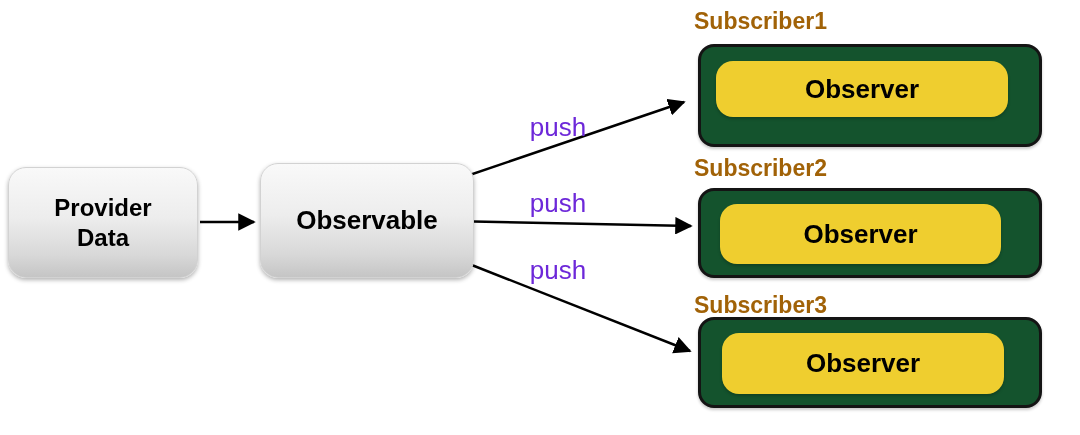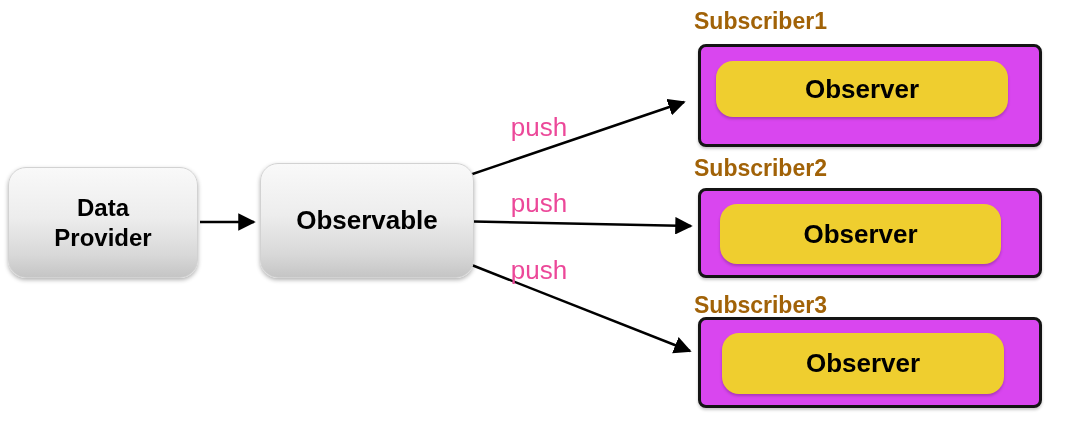--- a/index.html
+++ b/index.html
@@ -43,39 +43,39 @@
     left: 8px; top: 167px; width: 190px; height: 111px;
     font-size: 24px; line-height: 1.25;
   }
   .node-observable {
     left: 260px; top: 163px; width: 214px; height: 115px;
     font-size: 26px;
   }
   .push-label {
     position: absolute;
     width: 70px; text-align: center;
-    font-size: 26px; font-weight: 400; color: #ec4899;
+    font-size: 26px; font-weight: 400; color: #6d28d9; margin-left: 19px;
   }
   .push-1 { left: 504px; top: 112px; }
   .push-2 { left: 504px; top: 188px; }
   .push-3 { left: 504px; top: 255px; }
   .subscriber-title {
     position: absolute; left: 694px;
     font-size: 23px; font-weight: bold; color: #a16207;
     white-space: nowrap;
   }
   .title-1 { top: 8px; }
   .title-2 { top: 155px; }
   .title-3 { top: 292px; text-align: right; }
   .subscriber-box {
     position: absolute; left: 698px;
     width: 344px;
-    background: #d946ef;
+    background: #14532d;
     border: 3px solid #141414;
-    border-radius: 8px;
+    border-radius: 16px;
     box-shadow: 0 2px 3px rgba(0,0,0,0.22);
   }
   .box-1 { top: 44px;  height: 103px; }
   .box-2 { top: 188px; height: 90px; }
   .box-3 { top: 317px; height: 91px; }
   .observer-pill {
     position: absolute;
     background: var(--observer-fill);
     border-radius: 17px;
     box-shadow: 0 2px 3px rgba(0,0,0,0.22);
@@ -98,22 +98,22 @@
       </marker>
     </defs>
     <line x1="200" y1="222" x2="254" y2="222" stroke="#000000" stroke-width="2.5" marker-end="url(#arrowhead)"></line>
     <line x1="449" y1="182" x2="684" y2="102" stroke="#000000" stroke-width="2.5" marker-end="url(#arrowhead)"></line>
     <line x1="449" y1="221" x2="691" y2="226" stroke="#000000" stroke-width="2.5" marker-end="url(#arrowhead)"></line>
     <line x1="449" y1="256" x2="690" y2="351" stroke="#000000" stroke-width="2.5" marker-end="url(#arrowhead)"></line>
   </svg>
 
   <div class="gray-node node-data-provider">
     <div>
+      <div>Provider</div>
       <div>Data</div>
-      <div>Provider</div>
     </div>
   </div>
 
   <div class="gray-node node-observable">
     <span>Observable</span>
   </div>
 
   <div class="push-label push-1">push</div>
   <div class="push-label push-2">push</div>
   <div class="push-label push-3">push</div>

